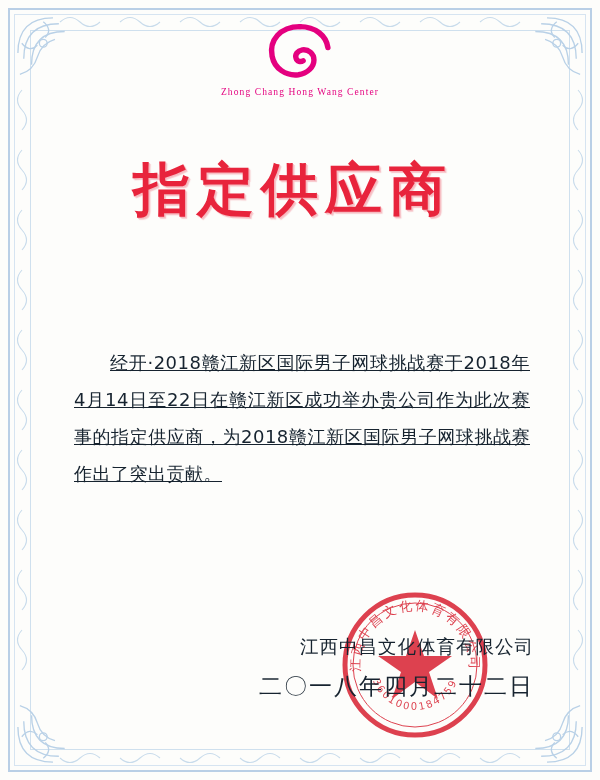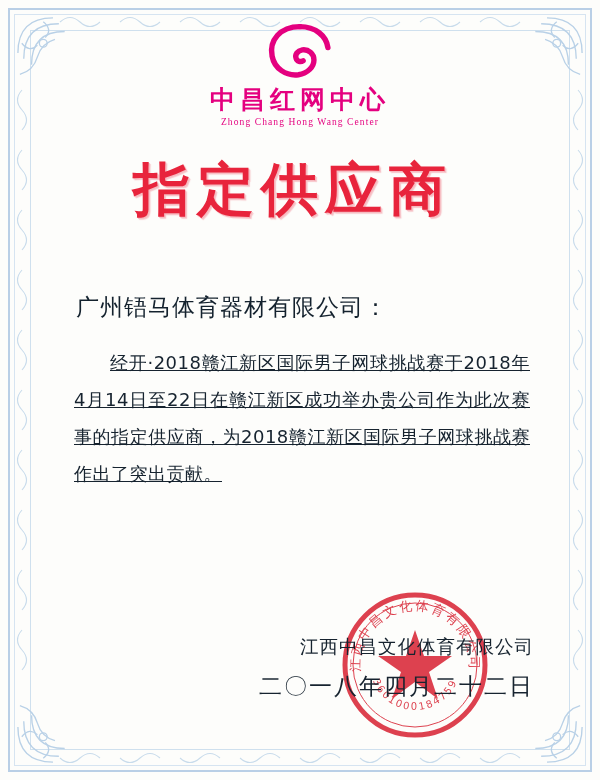--- a/index.html
+++ b/index.html
@@ -275,27 +275,25 @@
       <path d="M30 8 q10 8 2 16"></path>
       <path d="M8 30 q8 10 16 2"></path>
     </g>
   </svg>
 
   <div class="logo-block">
     <svg class="logo-mark" viewBox="0 0 100 80">
       <path d="M50 6 C24 6 10 24 14 44 C17 60 32 70 48 68 C60 66 68 58 68 49 C68 41 61 35 53 36 C47 37 43 42 45 47 C46 51 51 52 54 50" fill="none" stroke="#e4007f" stroke-width="7" stroke-linecap="round"></path>
       <path d="M50 6 C70 6 84 18 86 33" fill="none" stroke="#e4007f" stroke-width="7" stroke-linecap="round"></path>
     </svg>
-    <div class="logo-cn">中昌红网中心</div>
     <div class="logo-en">Zhong Chang Hong Wang Center</div>
   </div>
 
   <div class="title">指定供应商</div>
 
-  <div class="recipient">广州铻马体育器材有限公司：</div>
 
   <div class="body-text">经开·2018赣江新区国际男子网球挑战赛于2018年4月14日至22日在赣江新区成功举办贵公司作为此次赛事的指定供应商，为2018赣江新区国际男子网球挑战赛作出了突出贡献。</div>
 
   <svg class="seal" viewBox="0 0 150 150">
     <defs>
       <path id="sealTopArc" d="M 20 75 A 55 55 0 0 1 130 75"></path>
       <path id="sealBottomArc" d="M 30 75 A 45 45 0 0 0 120 75"></path>
     </defs>
     <circle cx="75" cy="75" r="70" fill="none" stroke="#d6192a" stroke-width="5"></circle>
     <circle cx="75" cy="75" r="62" fill="none" stroke="#d6192a" stroke-width="1"></circle>

